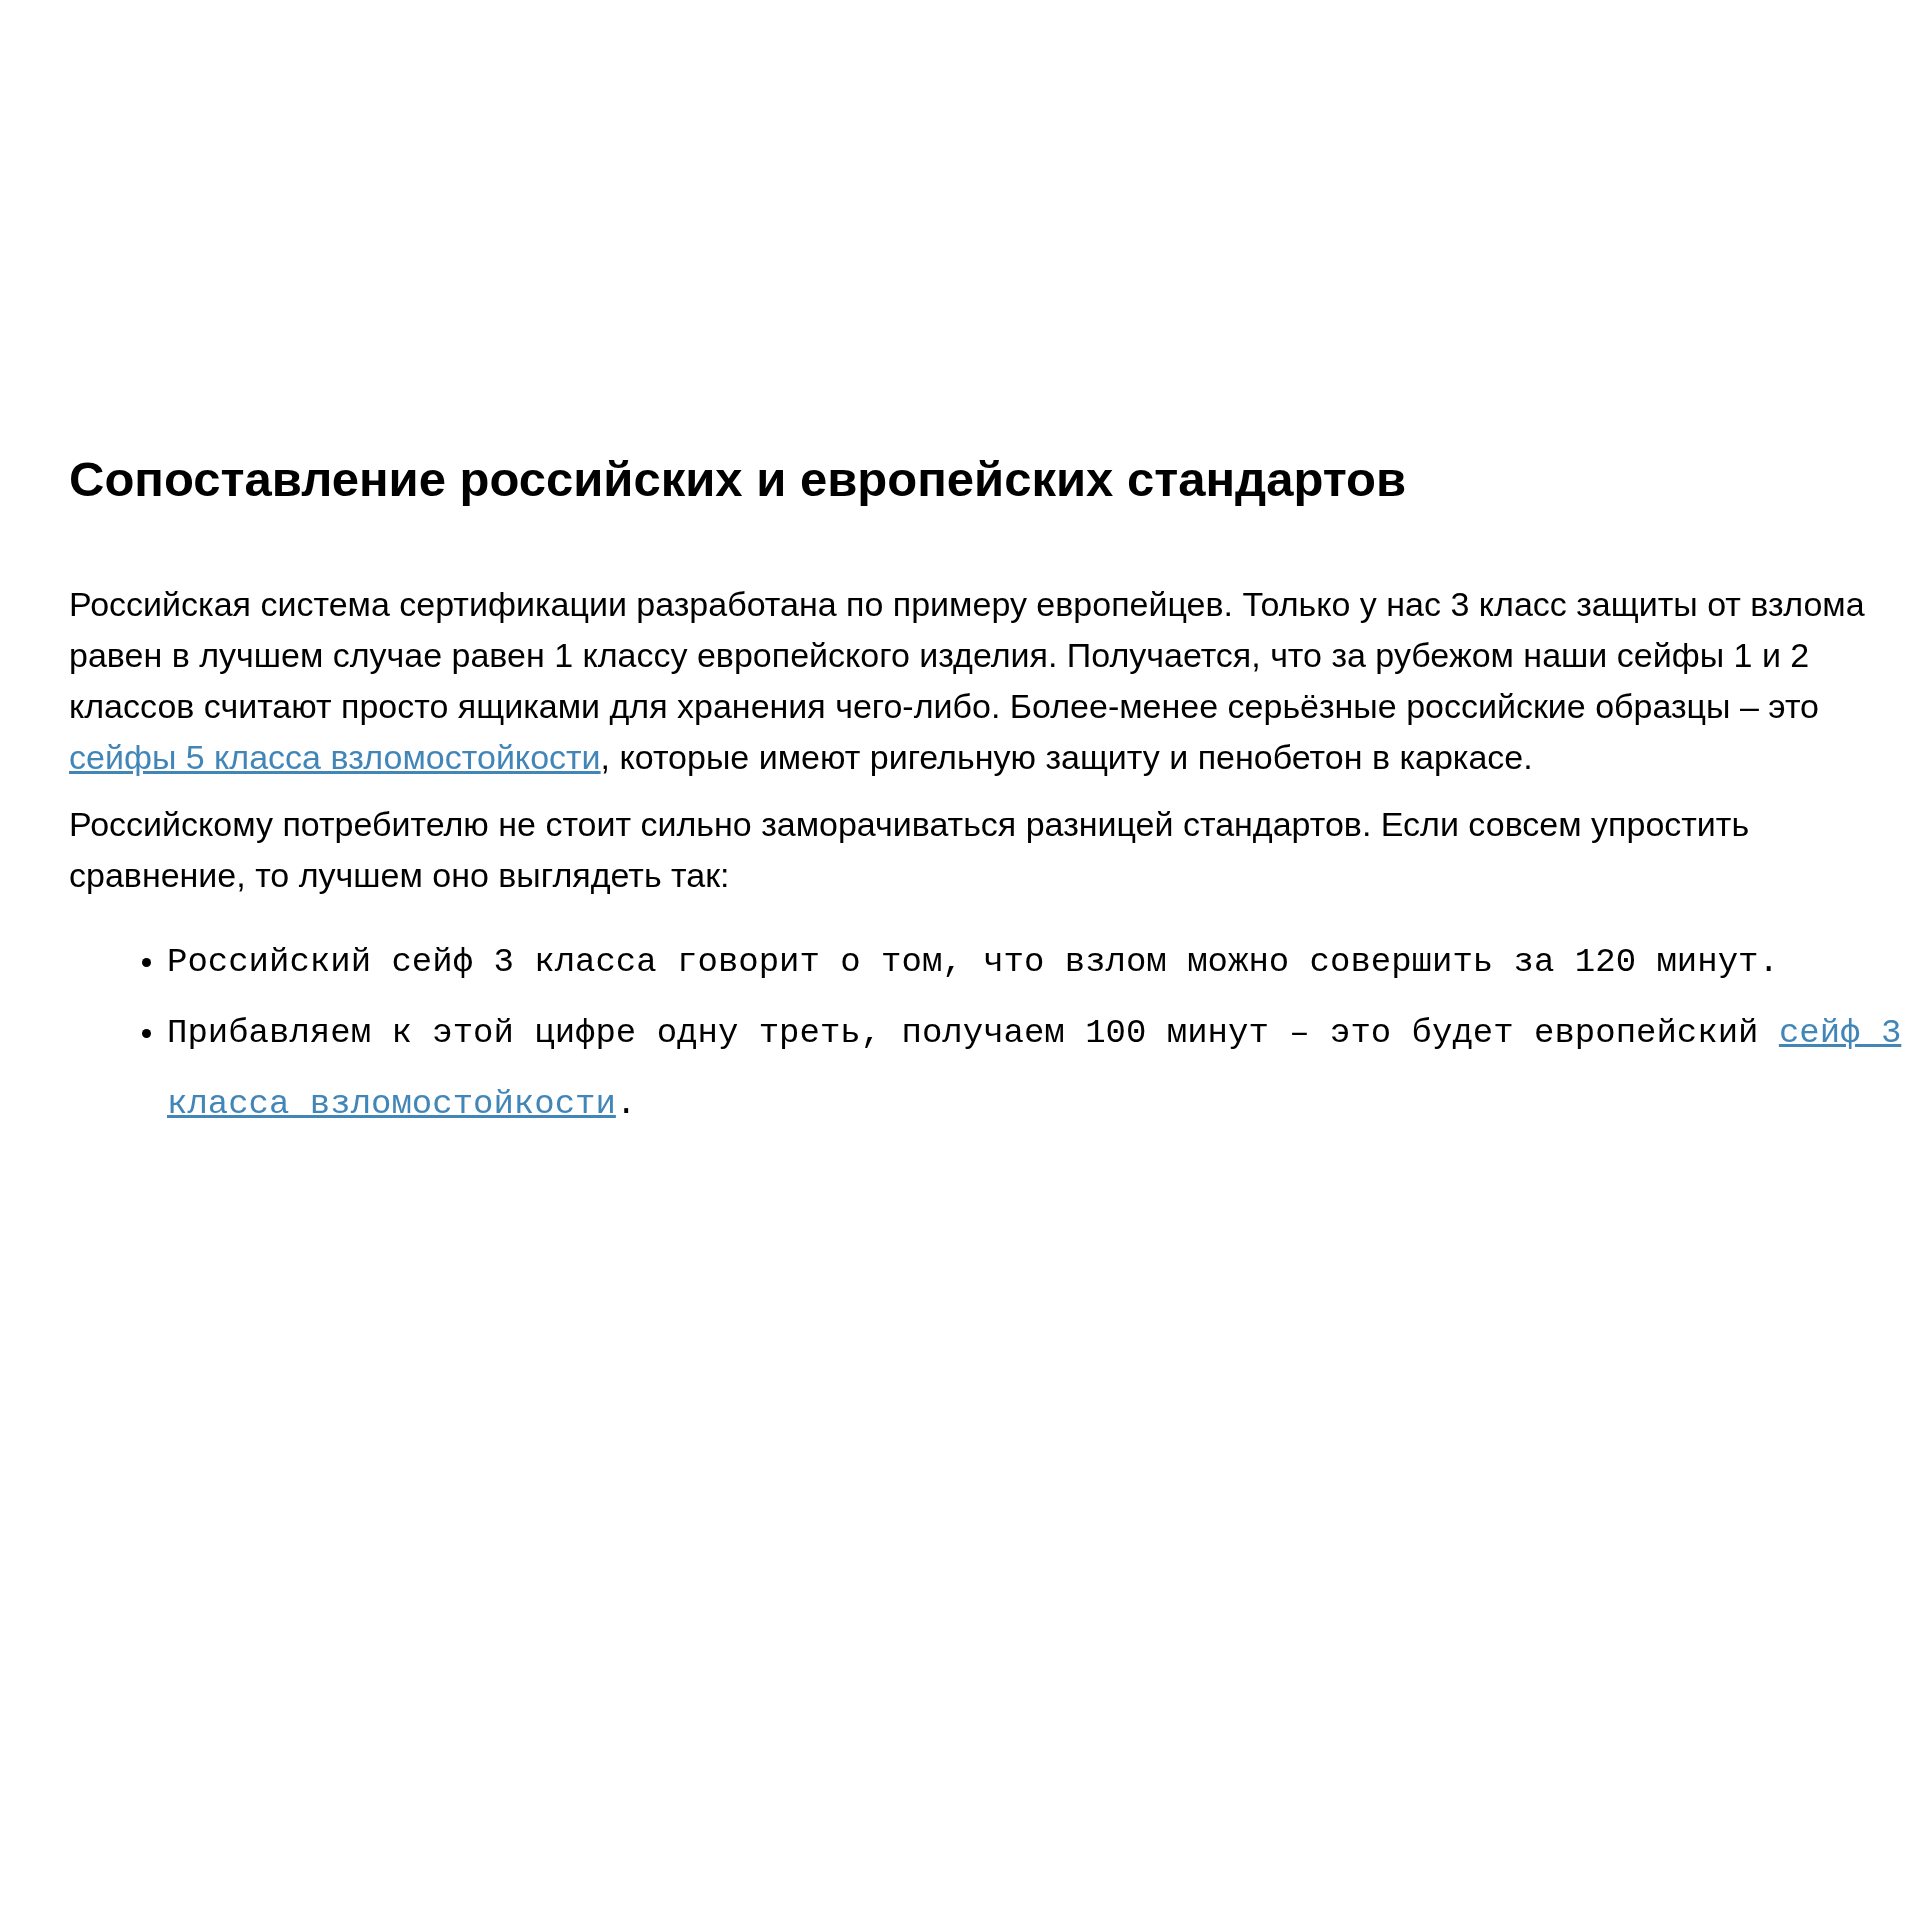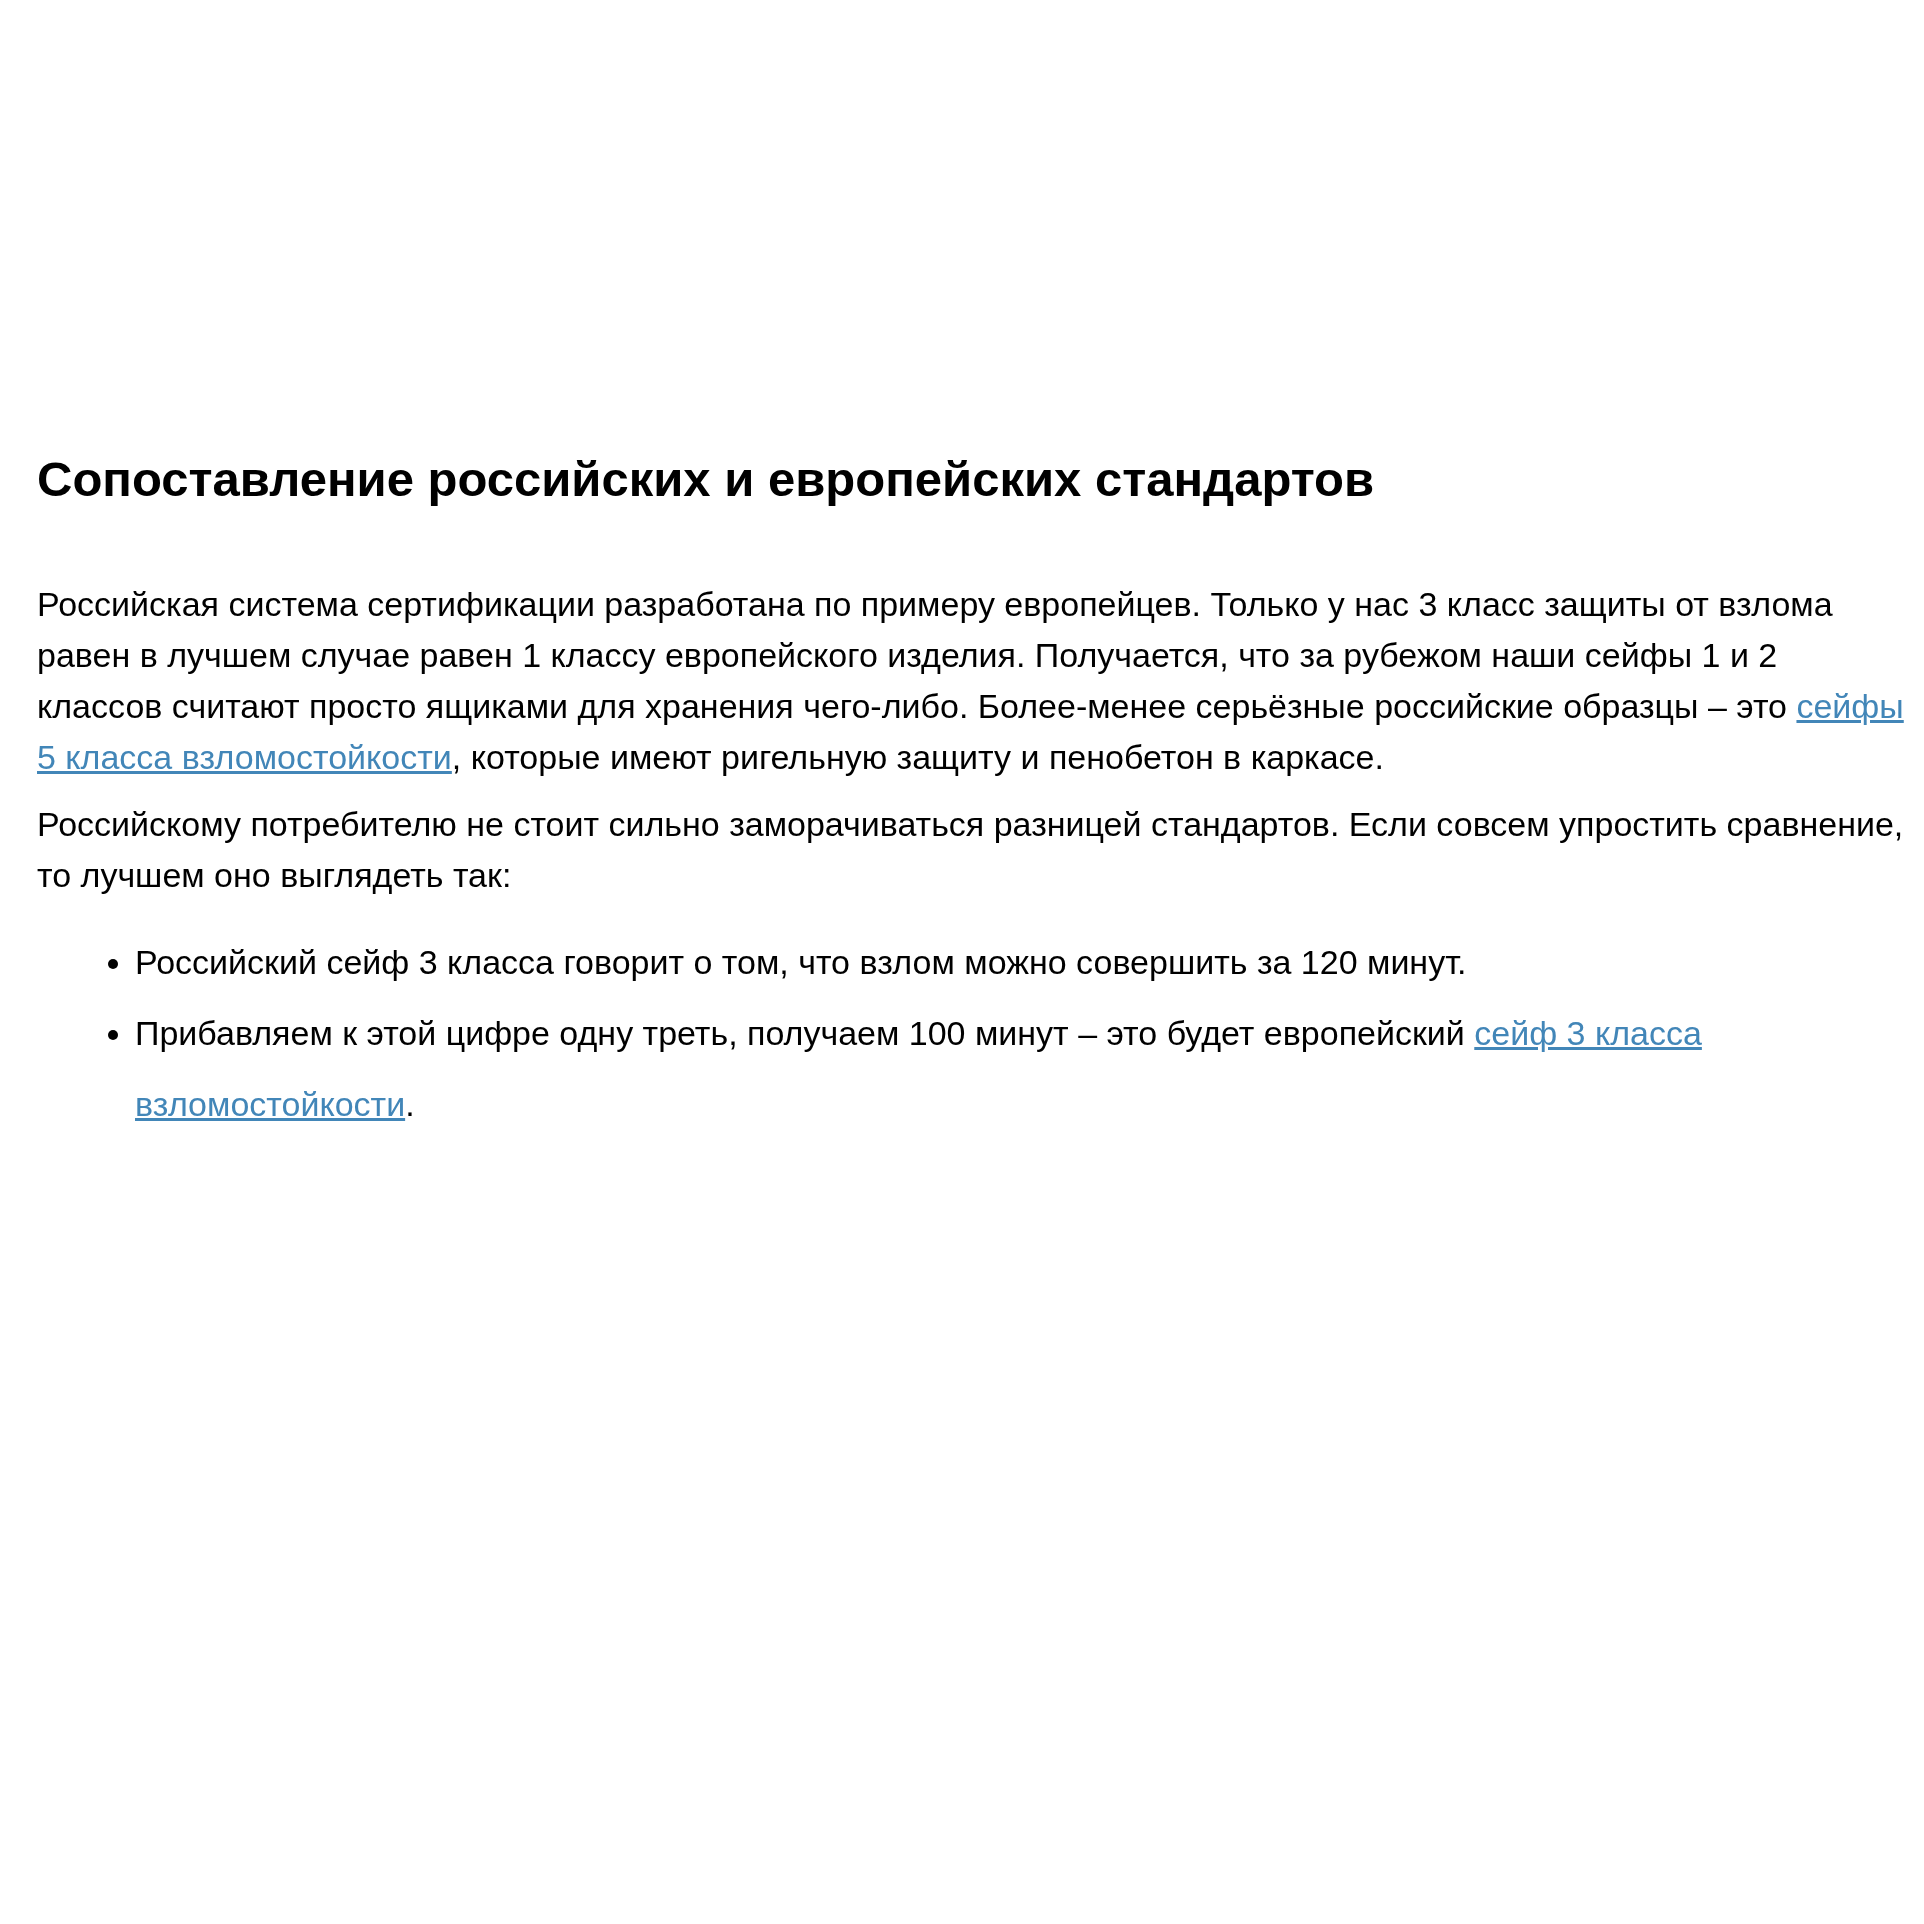--- a/index.html
+++ b/index.html
@@ -10,35 +10,36 @@
   body {
     width: 1925px;
     min-height: 1925px;
     box-sizing: border-box;
     padding: 450px 18px 53px 37px;
     font-family: "Liberation Sans", sans-serif;
     font-size: 34px;
     line-height: 51px;
     color: #000000;
   }
-  .article { max-width: 1870px; }
+  .article { max-width: 1870px; margin-left: 32px; }
   h1.page-title {
     font-size: 49px;
     line-height: 59px;
     font-weight: bold;
     margin: 0 0 70px 0;
     color: #000000;
   }
   p {
     margin: 0 0 16px 0;
   }
   ul.comparison-list {
     margin: 26px 0 0 0;
     padding: 0 0 0 98px;
     list-style: disc outside;
+    font-family: Liberation Mono, monospace;
   }
   ul.comparison-list > li {
     line-height: 71px;
   }
   p.detached {
     margin-top: 178px;
   }
   a.text-link {
     color: #4286b8;
     text-decoration: underline;

